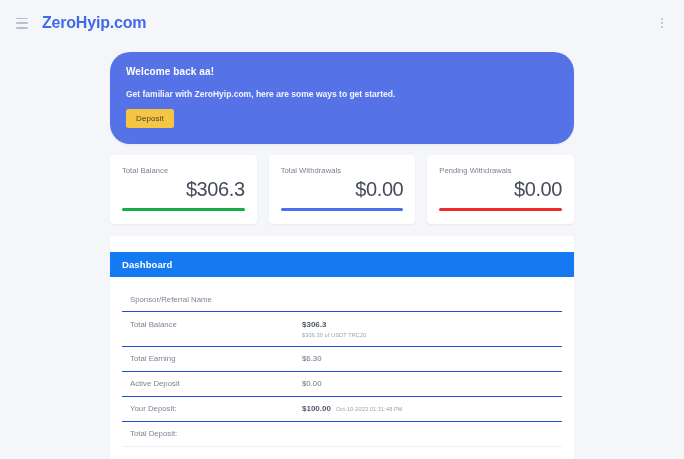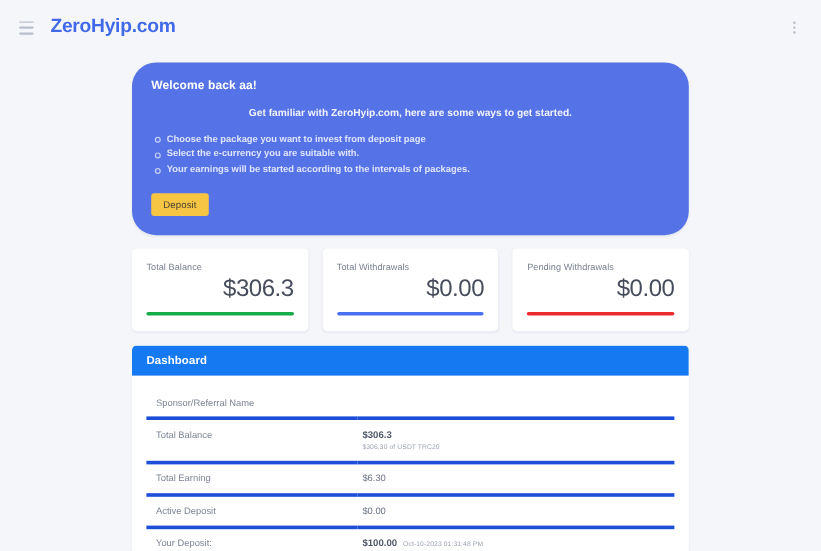--- a/index.html
+++ b/index.html
@@ -98,21 +98,20 @@
     font-weight: bold;
     margin-bottom: 12px;
     letter-spacing: 0.1px;
   }
 
   .welcome-sub {
     font-size: 8.5px;
     font-weight: bold;
     margin-bottom: 10px;
     color: #f2f4fe;
-    text-align: center;
   }
 
   .welcome-list {
     list-style: none;
     margin-bottom: 14px;
   }
   .welcome-list li {
     font-size: 7.8px;
     font-weight: bold;
     color: #dfe5fb;
@@ -206,21 +205,21 @@
   .panel-body {
     padding: 10px 12px 14px 12px;
   }
 
   .info-table {
     width: 100%;
     border-collapse: collapse;
   }
 
   .info-table tr {
-    border-bottom: 3px solid #1d4ed8;
+    border-bottom: 1px solid #1d4ed8;
   }
   .info-table tr:last-child {
     border-bottom: 1px solid #eef0f4;
   }
 
   .info-table td {
     padding: 7.5px 4px;
     vertical-align: top;
     font-size: 7.8px;
     color: #7c8494;
@@ -273,25 +272,20 @@
       <i></i>
     </div>
   </div>
 </div>
 
 <div class="content">
 
   <div class="welcome-card" style="background: rgb(85, 115, 230); border-radius: 20px;">
     <div class="welcome-title">Welcome back aa!</div>
     <div class="welcome-sub">Get familiar with ZeroHyip.com, here are some ways to get started.</div>
-    <ul class="welcome-list">
-      <li>Choose the package you want to invest from deposit page</li>
-      <li>Select the e-currency you are suitable with.</li>
-      <li>Your earnings will be started according to the intervals of packages.</li>
-    </ul>
     <button class="deposit-btn" style="background: rgb(247, 197, 68);">Deposit</button>
   </div>
 
   <div class="stats-row">
 
     <div class="stat-card">
       <div class="stat-label">Total Balance</div>
       <div class="stat-value">$306.3</div>
       <div class="stat-bar" style="background: rgb(23, 171, 74);"></div>
     </div>
@@ -304,21 +298,21 @@
 
     <div class="stat-card">
       <div class="stat-label">Pending Withdrawals</div>
       <div class="stat-value">$0.00</div>
       <div class="stat-bar" style="background: rgb(236, 43, 43);"></div>
     </div>
 
   </div>
 
   <div class="panel">
-    <div class="panel-header" style="background: rgb(21, 121, 242);">Dashboard</div>
+    <div class="panel-header" style="background: rgb(21, 121, 242); margin-top: 16px;">Dashboard</div>
     <div class="panel-body">
       <table class="info-table">
         <tbody>
             <tr>
               <td class="cell-label">Sponsor/Referral Name</td>
               <td class="cell-value"></td>
             </tr>
             <tr>
               <td class="cell-label">Total Balance</td>
               <td class="cell-value"><span class="val-strong">$306.3</span><span class="val-muted-small">$306.30 of USDT TRC20</span></td>

